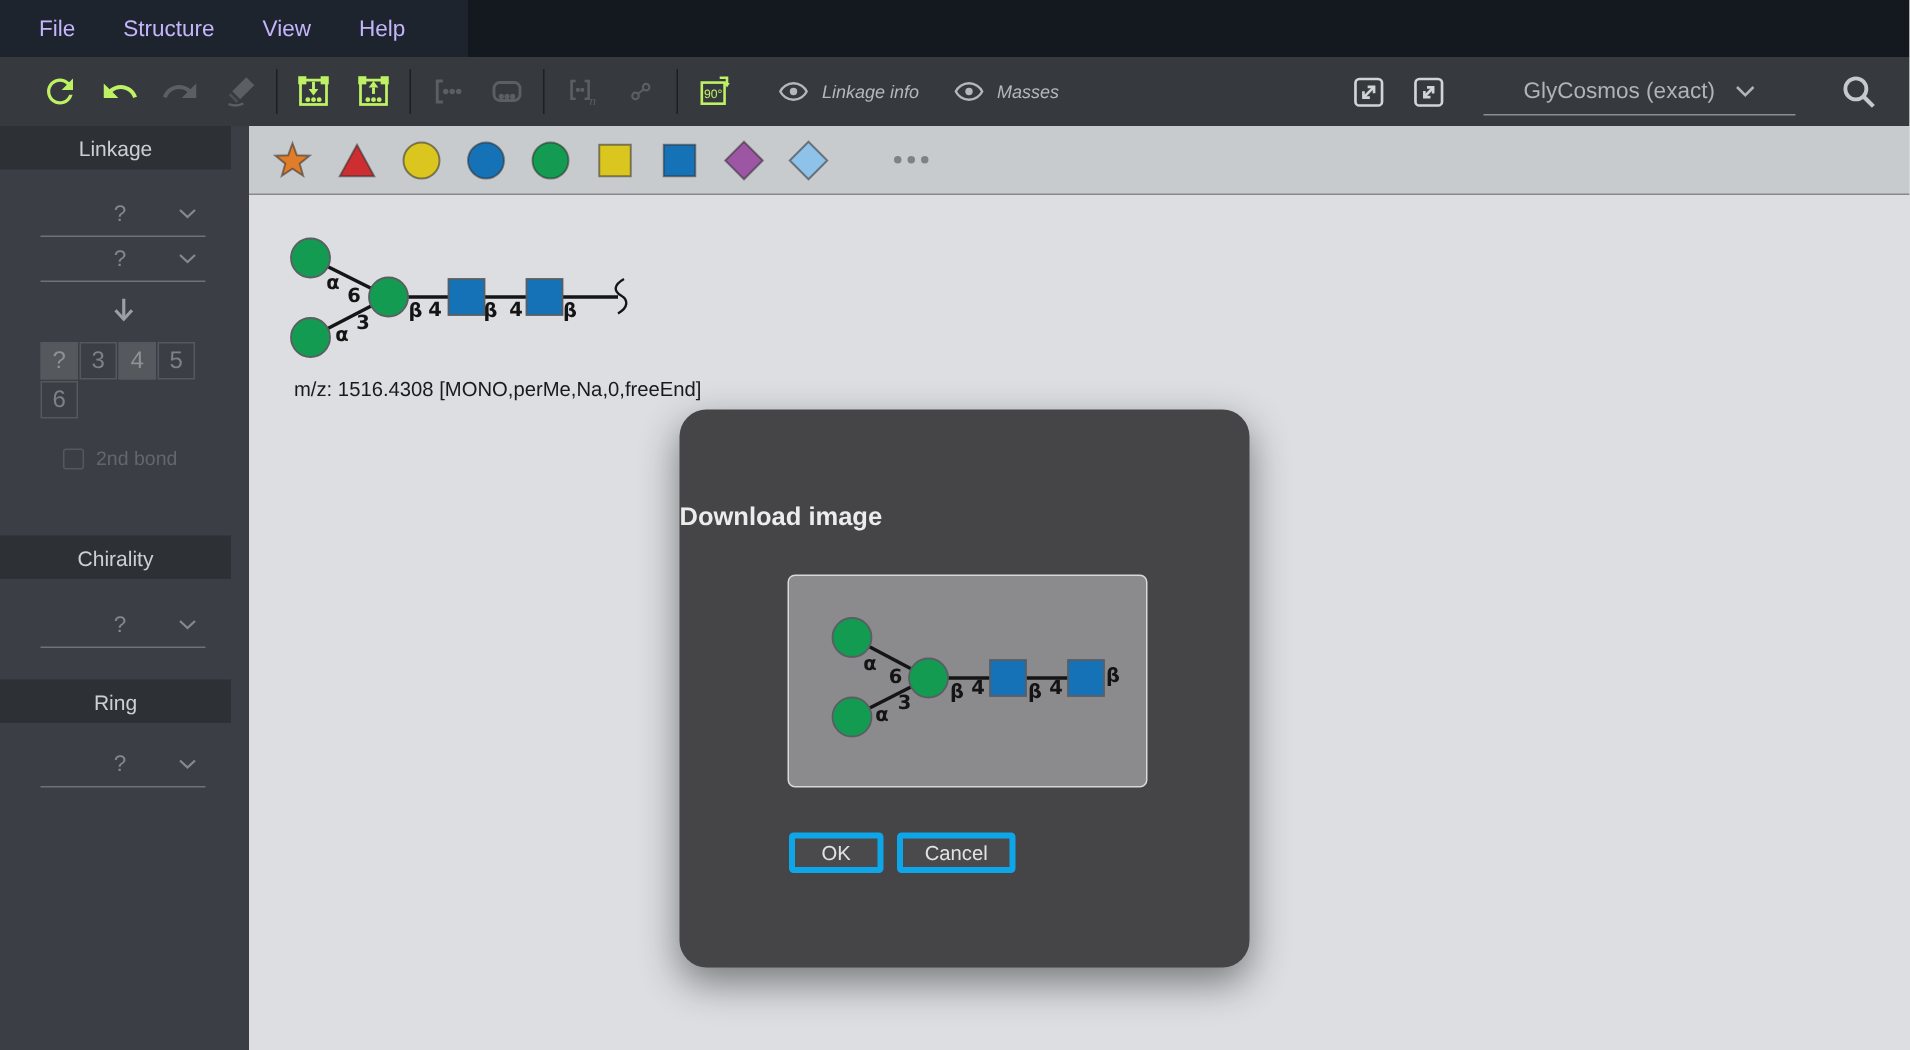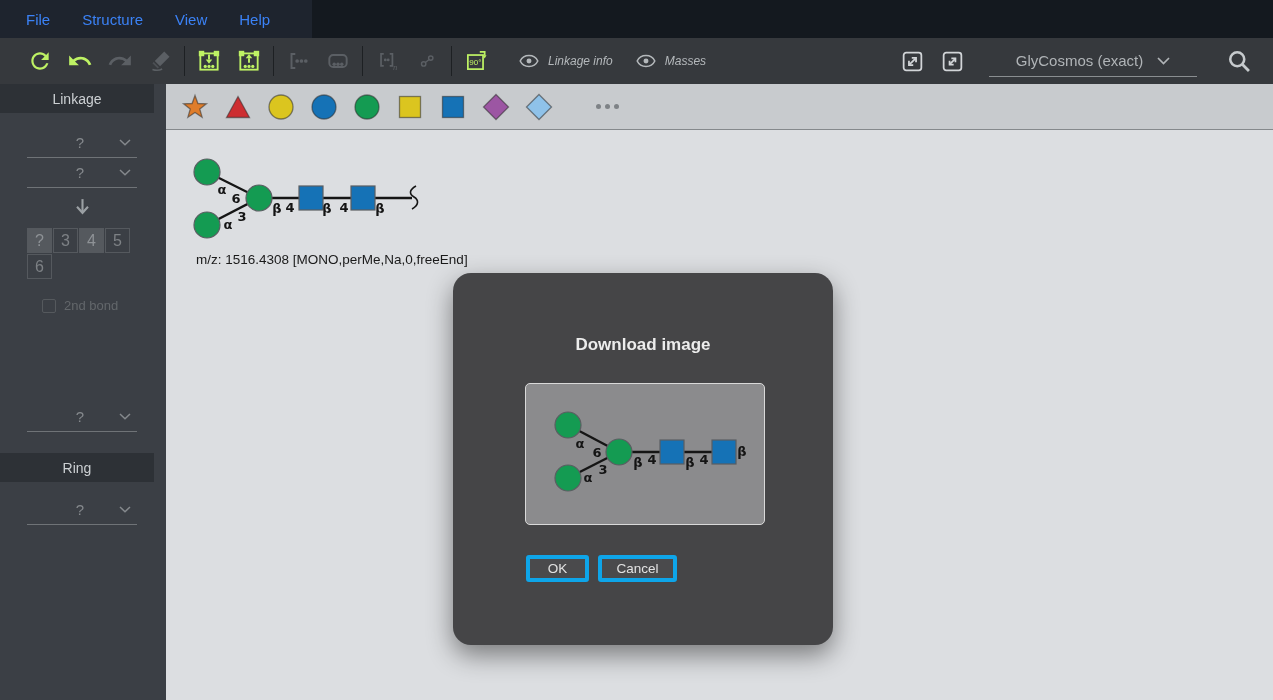--- a/index.html
+++ b/index.html
@@ -5,21 +5,21 @@
   html,body{margin:0;padding:0;}
   body{
     width:1273px;height:700px;overflow:hidden;position:relative;
     background:#dcdee1;font-family:"Liberation Sans",sans-serif;
     -webkit-font-smoothing:antialiased;
   }
   
   .menubar{position:absolute;left:0;top:0;width:1273px;height:38px;background:#14191f;}
   .menubar-panel{position:absolute;left:0;top:0;width:312px;height:38px;background:#1e242e;
     display:flex;align-items:center;padding-left:26px;box-sizing:border-box;gap:32px;}
-  .menu-item{color:#3b82f6;font-size:15px;cursor:default;}
+  .menu-item{color:#c4b5fd;font-size:15px;cursor:default;}
   
   .toolbar{position:absolute;left:0;top:38px;width:1273px;height:46px;background:#36393d;
     display:flex;align-items:center;padding:0 14px 0 20px;box-sizing:border-box;}
   .tbtn{width:40px;height:40px;display:flex;align-items:center;justify-content:center;
     color:#bef264;flex:0 0 auto;}
   .tbtn.dis{color:#5b5f64;}
   .tsep{width:1px;height:30px;background:#1d2023;margin:0 4px;flex:0 0 auto;}
   .tlabel-group{display:flex;align-items:center;gap:8px;color:#b4b8bb;font-size:12px;
     margin-left:22px;flex:0 0 auto;font-style:italic;}
   .tright{margin-left:auto;display:flex;align-items:center;gap:10px;}
@@ -48,21 +48,21 @@
     border-bottom:1px solid #85898c;box-sizing:border-box;display:flex;align-items:center;
     padding-left:15px;gap:15px;}
   .palette svg{flex:0 0 auto;}
   .dots3{display:flex;gap:4px;margin-left:28px;}
   .dots3 i{width:5px;height:5px;border-radius:50%;background:#7e8286;display:block;}
   .canvas{position:absolute;left:0;top:46px;width:1107px;height:570px;}
   .mz{position:absolute;left:30px;top:122px;color:#1a1a1a;font-size:13.5px;}
   
   .modal{position:absolute;left:453px;top:273px;width:380px;height:372px;background:#454547;
     border-radius:18px;box-shadow:0 10px 26px rgba(0,0,0,.45);}
-  .modal-title{position:absolute;left:0;top:62px;width:380px;text-align:center;
+  .modal-title{position:absolute;left:0;top:62px;width:380px;text-align:left;
     color:#ececec;font-size:17px;font-weight:bold;}
   .preview{position:absolute;left:72px;top:110px;width:240px;height:142px;background:#8b8b8d;
     border:1.5px solid #d9d9d9;border-radius:5px;box-sizing:border-box;overflow:hidden;}
   .modal-buttons{position:absolute;left:73px;top:282px;display:flex;gap:9px;}
   .mbtn{height:27px;box-sizing:border-box;background:#4a4a4c;border:4px solid #0ea5e9;
     border-radius:3px;color:#e2e2e2;font-size:13.5px;font-family:"Liberation Sans",sans-serif;
     display:flex;align-items:center;justify-content:center;}
   .mbtn.ok{width:63px;}
   .mbtn.cancel{width:79px;text-align:right;}
   svg{display:block;}
@@ -243,20 +243,23 @@
   <div class="posgrid" id="pos-buttons">
       <div class="pos-btn filled">?</div>
       <div class="pos-btn">3</div>
       <div class="pos-btn filled">4</div>
       <div class="pos-btn">5</div>
       <div class="pos-btn">6</div>
     </div>
   <div class="chkrow">
     <div class="chkbox"></div>
     <span class="chklabel">2nd bond</span>
+  </div>
+  <div class="s-header" style="top:273px">
+    <span>Chirality</span>
   </div>
   <div class="uselect" style="top:318px">
     <span class="uselect-val">?</span>
     <svg class="chev" viewBox="0 0 12 7" width="12" height="7">
         <path d="M1 1 L6 5.7 L11 1" fill="none" stroke="#85898d" stroke-width="1.5"></path>
       </svg>
   </div>
   <div class="s-header" style="top:369px">
     <span>Ring</span>
   </div>

